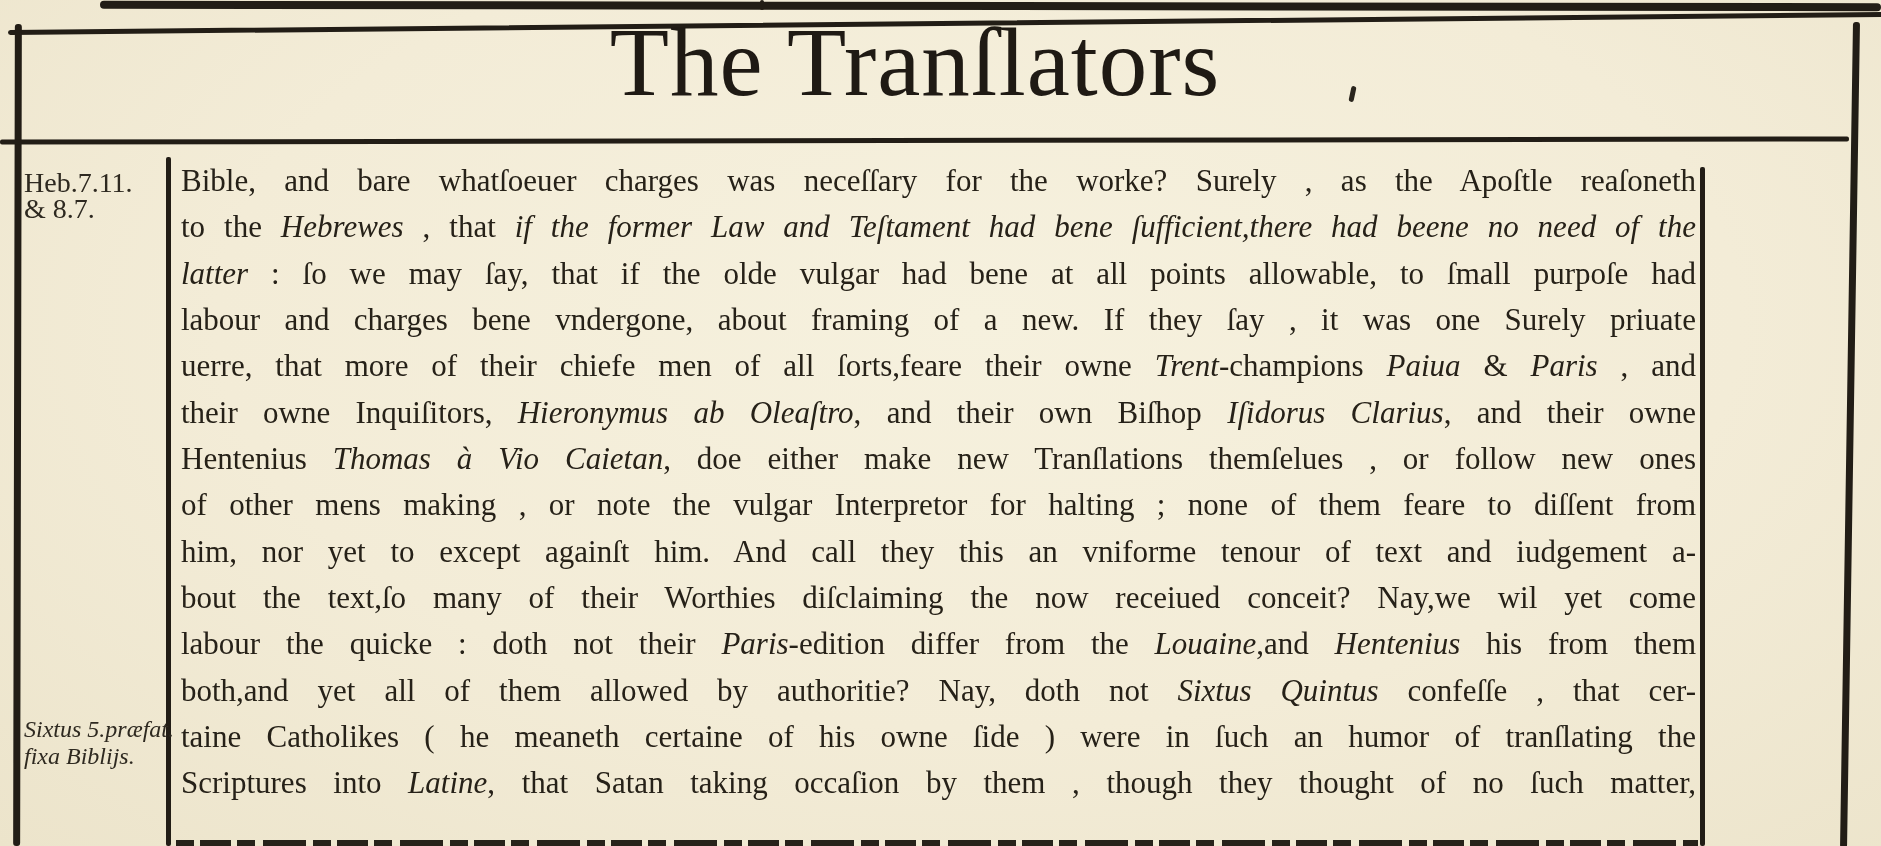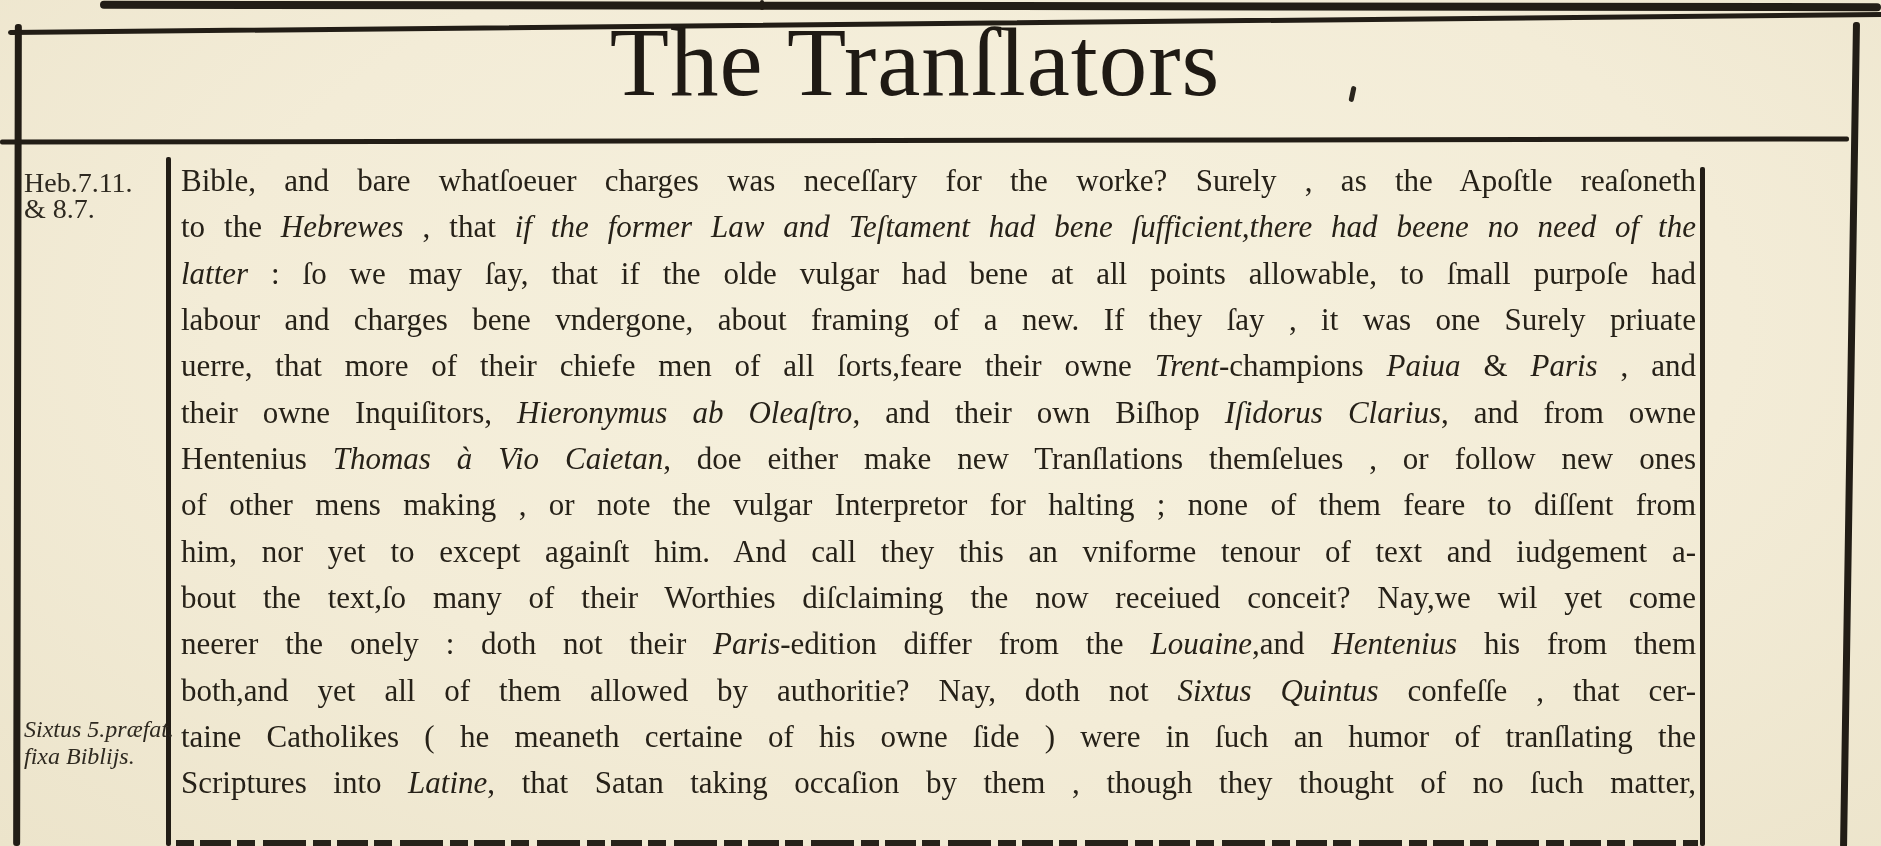--- a/index.html
+++ b/index.html
@@ -77,25 +77,25 @@
       <div>Sixtus 5.præfat.</div>
       <div>fixa Biblijs.</div>
     </div>
 
   <div class="text-block">
       <div class="text-line"><span class="rm">Bible, and bare whatſoeuer charges was neceſſary for the worke? Surely , as the Apoſtle reaſoneth</span></div>
       <div class="text-line"><span class="rm">to the </span><span class="it">Hebrewes</span><span class="rm"> , that </span><span class="it">if the former Law and Teſtament had bene ſufficient,there had beene no need of the</span></div>
       <div class="text-line"><span class="it">latter</span><span class="rm"> : ſo we may ſay, that if the olde vulgar had bene at all points allowable, to ſmall purpoſe had</span></div>
       <div class="text-line"><span class="rm">labour and charges bene vndergone, about framing of a new. If they ſay , it was one Surely priuate</span></div>
       <div class="text-line"><span class="rm">uerre, that more of their chiefe men of all ſorts,feare their owne </span><span class="it">Trent</span><span class="rm">-champions </span><span class="it">Paiua</span><span class="rm"> &amp; </span><span class="it">Paris</span><span class="rm"> , and</span></div>
-      <div class="text-line"><span class="rm">their owne Inquiſitors, </span><span class="it">Hieronymus ab Oleaſtro</span><span class="rm">, and their own Biſhop </span><span class="it">Iſidorus Clarius</span><span class="rm">, and from owne</span></div>
+      <div class="text-line"><span class="rm">their owne Inquiſitors, </span><span class="it">Hieronymus ab Oleaſtro</span><span class="rm">, and their own Biſhop </span><span class="it">Iſidorus Clarius</span><span class="rm">, and their owne</span></div>
       <div class="text-line"><span class="rm">Hentenius </span><span class="it">Thomas à Vio Caietan</span><span class="rm">, doe either make new Tranſlations themſelues , or follow new ones</span></div>
       <div class="text-line"><span class="rm">of other mens making , or note the vulgar Interpretor for halting ; none of them feare to diſſent from</span></div>
       <div class="text-line"><span class="rm">him, nor yet to except againſt him. And call they this an vniforme tenour of text and iudgement a-</span></div>
       <div class="text-line"><span class="rm">bout the text,ſo many of their Worthies diſclaiming the now receiued conceit? Nay,we wil yet come</span></div>
-      <div class="text-line"><span class="rm">neerer the onely : doth not their </span><span class="it">Paris</span><span class="rm">-edition differ from the </span><span class="it">Louaine</span><span class="rm">,and </span><span class="it">Hentenius</span><span class="rm"> his from them</span></div>
+      <div class="text-line"><span class="rm">labour the quicke : doth not their </span><span class="it">Paris</span><span class="rm">-edition differ from the </span><span class="it">Louaine</span><span class="rm">,and </span><span class="it">Hentenius</span><span class="rm"> his from them</span></div>
       <div class="text-line"><span class="rm">both,and yet all of them allowed by authoritie? Nay, doth not </span><span class="it">Sixtus Quintus</span><span class="rm"> confeſſe , that cer-</span></div>
       <div class="text-line"><span class="rm">taine Catholikes ( he meaneth certaine of his owne ſide ) were in ſuch an humor of tranſlating the</span></div>
       <div class="text-line"><span class="rm">Scriptures into </span><span class="it">Latine</span><span class="rm">, that Satan taking occaſion by them , though they thought of no ſuch matter,</span></div>
     </div>
 
   <div class="clipped-line"></div>
 </div>
 
 </body></html>

